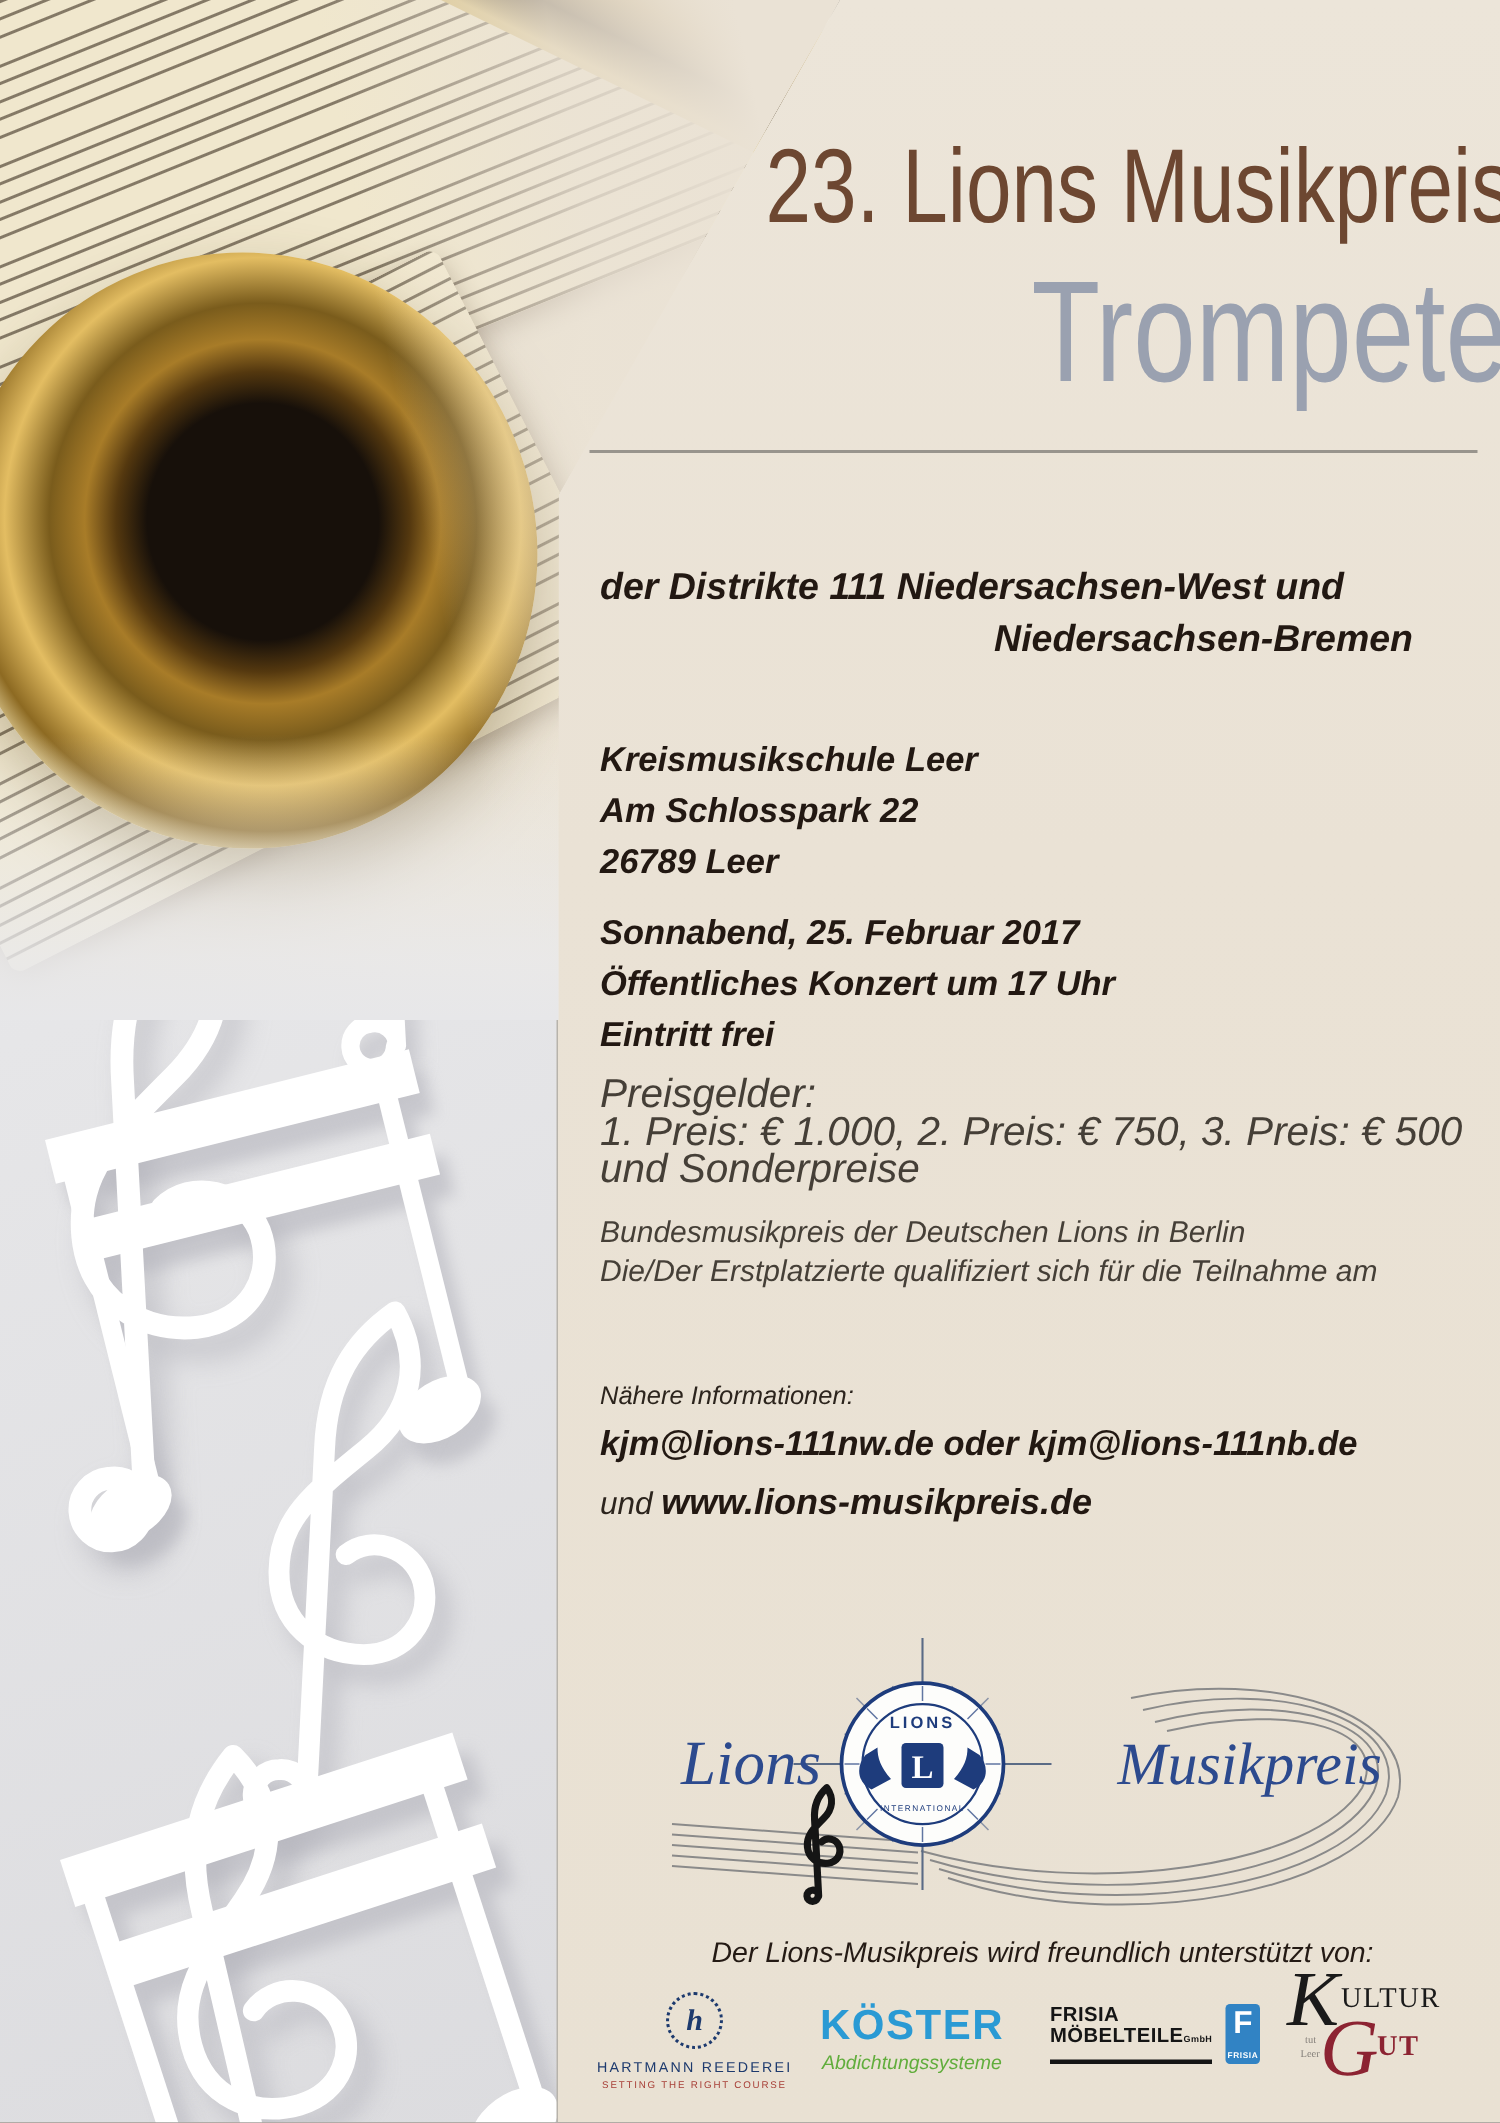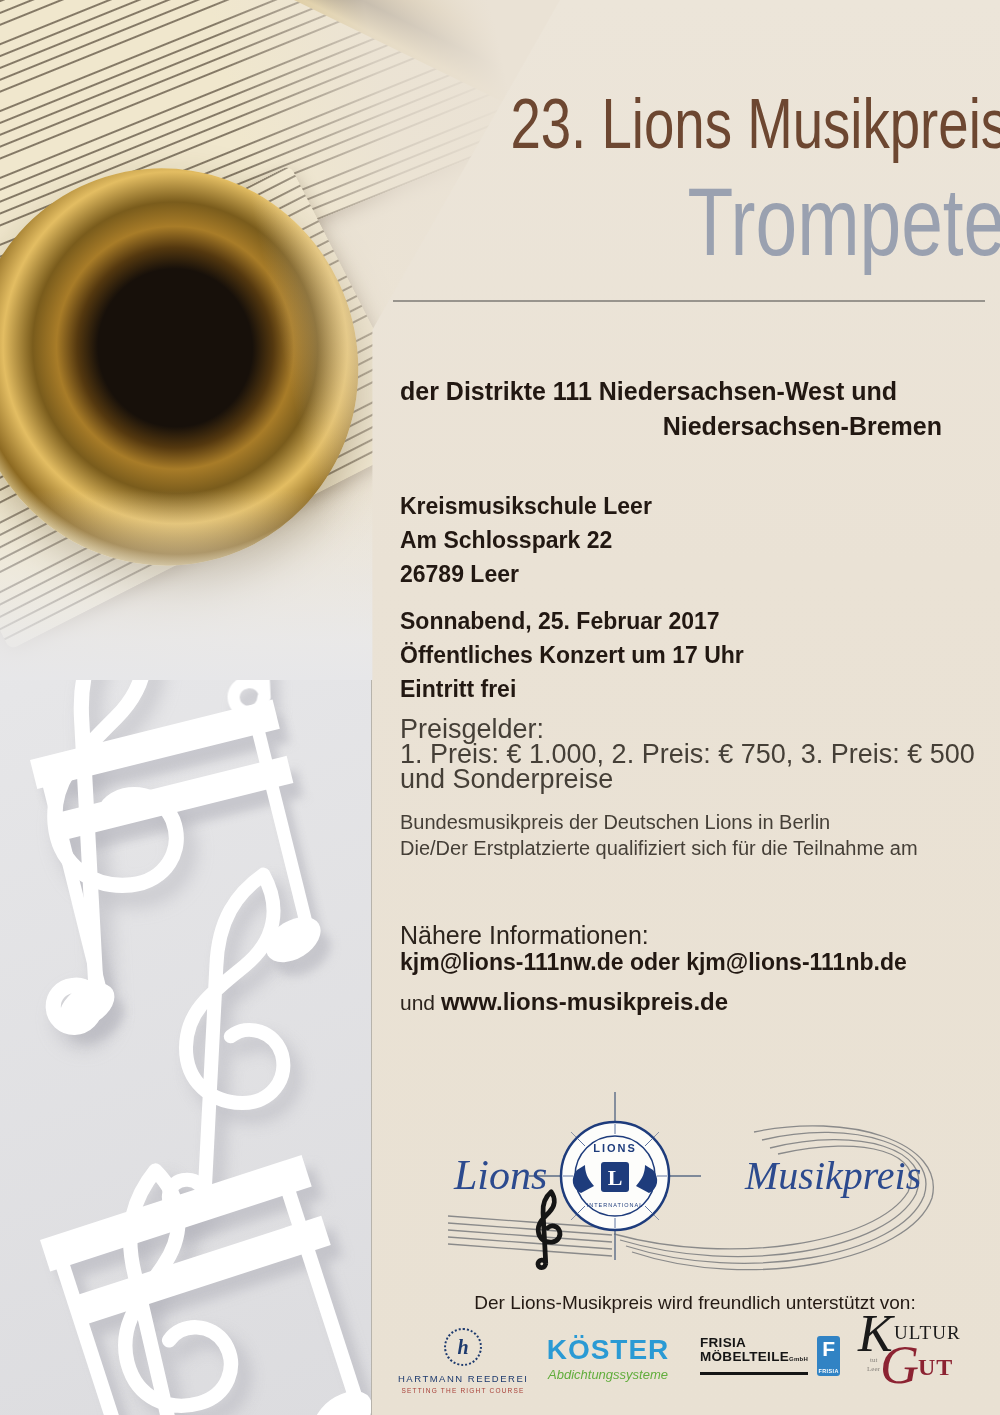--- a/index.html
+++ b/index.html
@@ -41,28 +41,28 @@
       #fcf3d8 91%, #d9bc6c 100%);}
   .ph-fade-right{inset:0;background:linear-gradient(78deg,transparent 50%,rgba(234,226,213,.8) 72%,#eae2d5 90%);}
   .ph-fade-bottom{inset:0;background:linear-gradient(180deg,transparent 72%,rgba(233,233,235,.85) 94%,#e7e7e9 100%);}
   
   .titleblock{position:absolute;left:370px;right:15px;top:86px;text-align:right;z-index:5;}
   .t1{font-size:70px;line-height:76px;color:#6d4731;white-space:nowrap;}
   .t2{font-size:96px;line-height:100px;color:#9aa1b0;margin-top:10px;white-space:nowrap;}
   .squeeze{display:inline-block;transform:scaleX(.78);transform-origin:100% 50%;}
   .rule{position:absolute;left:393px;top:300px;width:592px;height:2px;background:#98948d;z-index:5;}
   
-  .txt{position:absolute;z-index:5;color:#221812;}
+  .txt{position:absolute;z-index:5;color:#221812;font-style:italic;}
   .sub{left:400px;top:374px;width:542px;font-weight:bold;font-size:25px;line-height:35px;}
   .sub .r{text-align:right;}
   .venue{left:400px;top:489px;font-weight:bold;font-size:23px;line-height:34px;}
   .event{left:400px;top:604px;font-weight:bold;font-size:23px;line-height:34px;}
   .prizes{left:400px;top:717px;font-weight:normal;font-size:27px;line-height:25px;color:#453f37;}
   .qual{left:400px;top:809px;font-size:20px;line-height:26px;color:#453f37;}
-  .info-h{left:400px;top:921px;font-size:25px;color:#2c241d;}
+  .info-h{left:400px;top:921px;font-size:17px;color:#2c241d;}
   .info-m{left:400px;top:949px;font-size:23px;font-weight:bold;white-space:nowrap;}
   .info-w{left:400px;top:988px;font-size:21px;color:#2c241d;}
   .info-w b{font-size:24px;color:#221812;}
   .support{left:380px;right:10px;top:1292px;text-align:center;font-size:19px;color:#241a14;}
   
   .logosvg{position:absolute;left:440px;top:1088px;z-index:5;}
   .logoword{font-family:"Liberation Serif",serif;font-style:italic;fill:#2c4a8e;}
   .emtxt{fill:#1e3c7c;font-family:"Liberation Sans",sans-serif;}
   
   .sponsor{position:absolute;z-index:5;text-align:center;}
@@ -83,21 +83,21 @@
   .f-badge{width:30px;height:40px;background:#3183c4;border-radius:3px;position:relative;color:#fff;}
   .f-badge .fb{position:absolute;top:1px;left:0;right:0;text-align:center;font-size:21px;font-weight:bold;}
   .f-badge .fn{position:absolute;bottom:2px;left:0;right:0;text-align:center;font-size:5.5px;font-weight:bold;letter-spacing:.4px;}
   .kultur{left:858px;top:1310px;width:115px;height:100px;text-align:left;}
   .kultur span{position:absolute;font-family:"Liberation Serif",serif;}
   .kg-K{left:0;top:-6px;font-size:52px;font-style:italic;color:#1a1a1a;}
   .kg-ULTUR{left:36px;top:12px;font-size:19px;letter-spacing:1px;color:#1a1a1a;font-family:"Liberation Sans",sans-serif;}
   .kg-tut{left:12px;top:46px;font-size:7px;color:#86817b;font-family:"Liberation Sans",sans-serif;}
   .kg-leer{left:9px;top:55px;font-size:7px;color:#86817b;font-family:"Liberation Sans",sans-serif;}
   .kg-G{left:22px;top:24px;font-size:54px;font-style:italic;color:#8c2332;}
-  .kg-UT{left:60px;top:44px;font-size:24px;letter-spacing:1px;color:#8c2332;font-weight:bold;font-family:"Liberation Sans",sans-serif;}
+  .kg-UT{left:60px;top:44px;font-size:19px;letter-spacing:1px;color:#8c2332;font-weight:bold;font-family:"Liberation Sans",sans-serif;}
 </style>
 </head>
 <body>
 
 <div class="poster">
 
   <div class="beige"></div>
 
   <div class="column">
     <svg class="decor-svg" width="372" height="1415" viewBox="0 0 372 1415">

